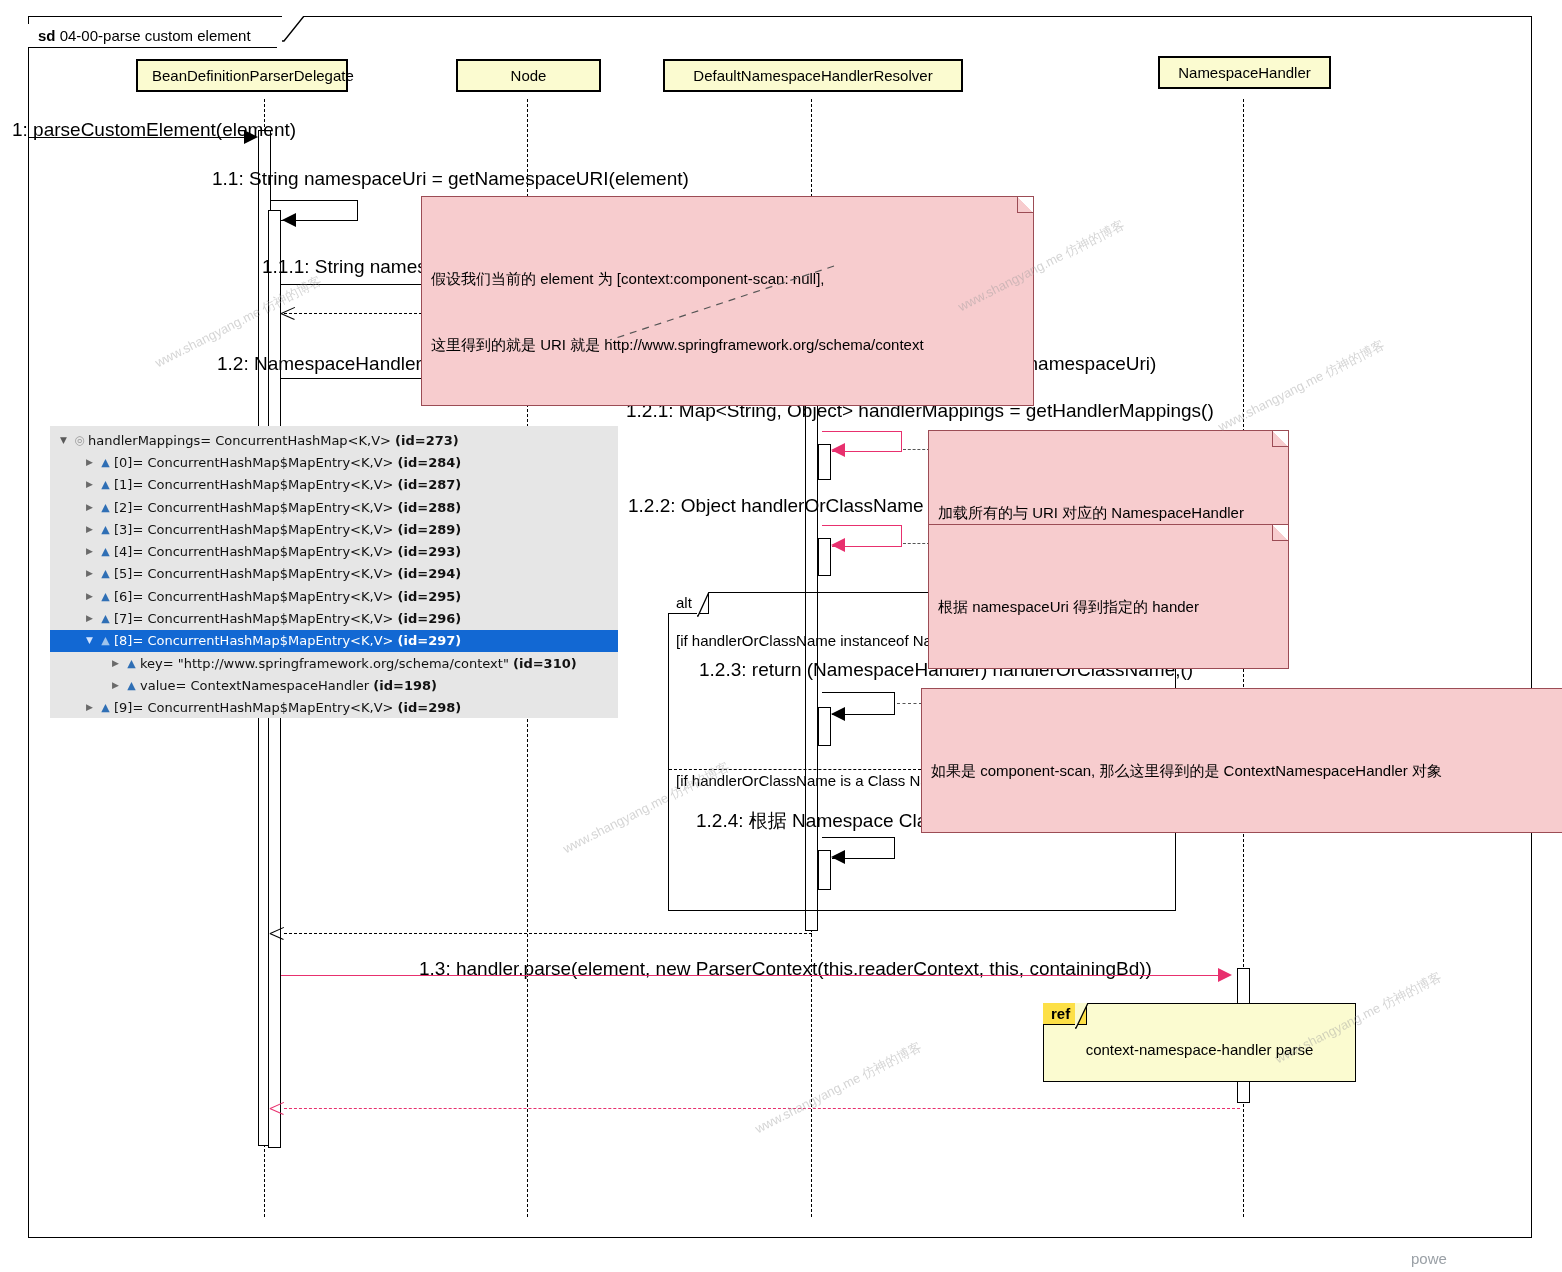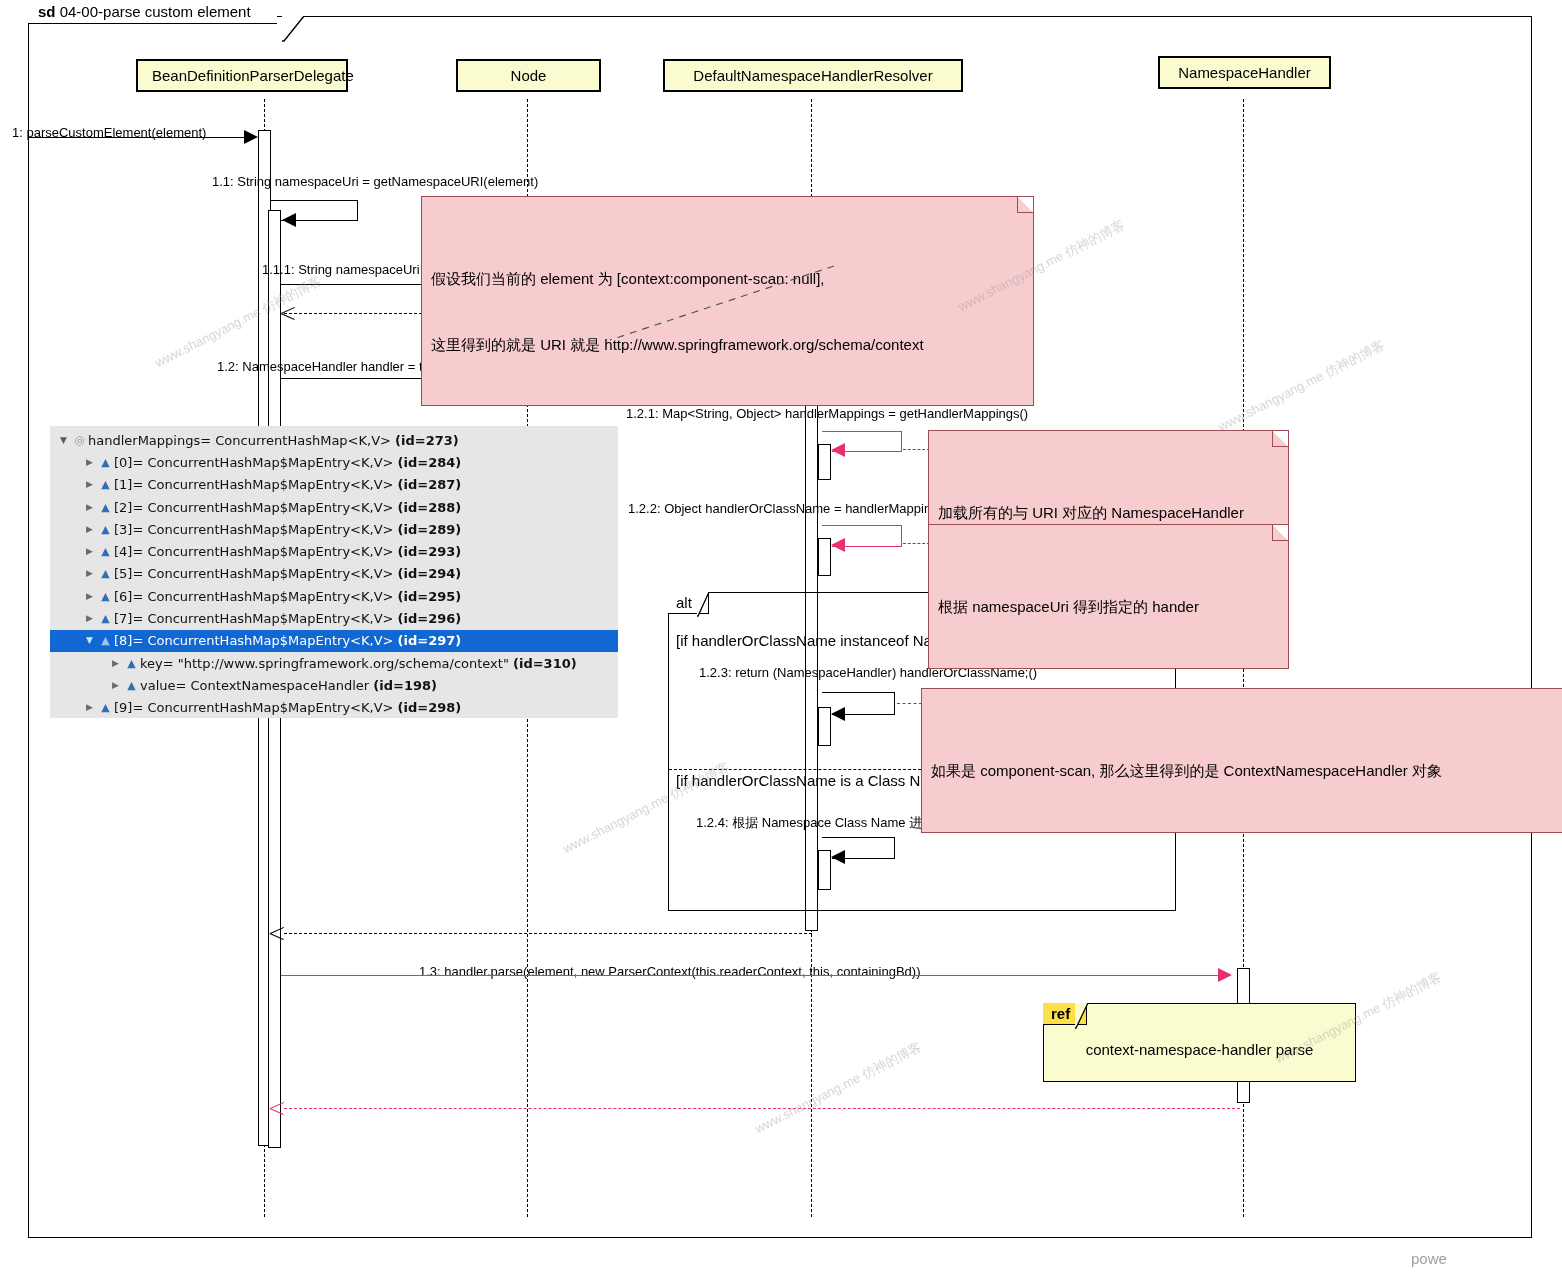--- a/index.html
+++ b/index.html
@@ -34,21 +34,21 @@
   
   .act{
     position:absolute;background:#fff;border:1.2px solid #000;box-sizing:border-box;
   }
 
   
   .msg-line{position:absolute;height:0;border-top:1.3px solid #000;}
   .msg-line.dashed{border-top-style:dashed;}
   .msg-line.pink{border-top-color:#e8306e;}
   .msg-label{
-    position:absolute;font-size:13px;white-space:nowrap;color:#000;margin-top:6px;
+    position:absolute;font-size:19px;white-space:nowrap;color:#000;
   }
   
   .ah{position:absolute;width:0;height:0;}
   .ah.right{border-top:7px solid transparent;border-bottom:7px solid transparent;border-left:14px solid #000;}
   .ah.left{border-top:7px solid transparent;border-bottom:7px solid transparent;border-right:14px solid #000;}
   .ah.right.pink{border-left-color:#e8306e;}
   .ah.left.pink{border-right-color:#e8306e;}
   
   .ahopen{position:absolute;width:14px;height:16px;}
   .ahopen:before,.ahopen:after{
@@ -120,21 +120,21 @@
   .footer-powe{position:absolute;font-size:15px;color:#9aa0a6;}
   .footer-logo{position:absolute;font-size:19px;color:#9aa0a6;white-space:nowrap;}
   .footer-logo .cloud{font-size:17px;letter-spacing:-2px;}
 </style>
 </head>
 <body>
 
 <div class="canvas">
 
   <div class="sd-frame"></div>
-  <div class="sd-tab-inner" style="left:28px;top:0;">
+  <div class="sd-tab-inner" style="left:28px;top:24px;">
     <span style="font-weight:bold;">sd</span>
     <span>04-00-parse custom element</span>
   </div>
 
   <svg style="position:absolute;left:282px;top:16px;" width="26" height="27">
     <path d="M0,0 L22,0 L2,25 L0,25 Z" fill="#ffffff" stroke="none"></path>
     <path d="M22,0 L2,25 L0,25" fill="none" stroke="#000" stroke-width="1.4"></path>
   </svg>
 
   <div class="ll-head" style="left:136px;top:59px;width:212px;">

